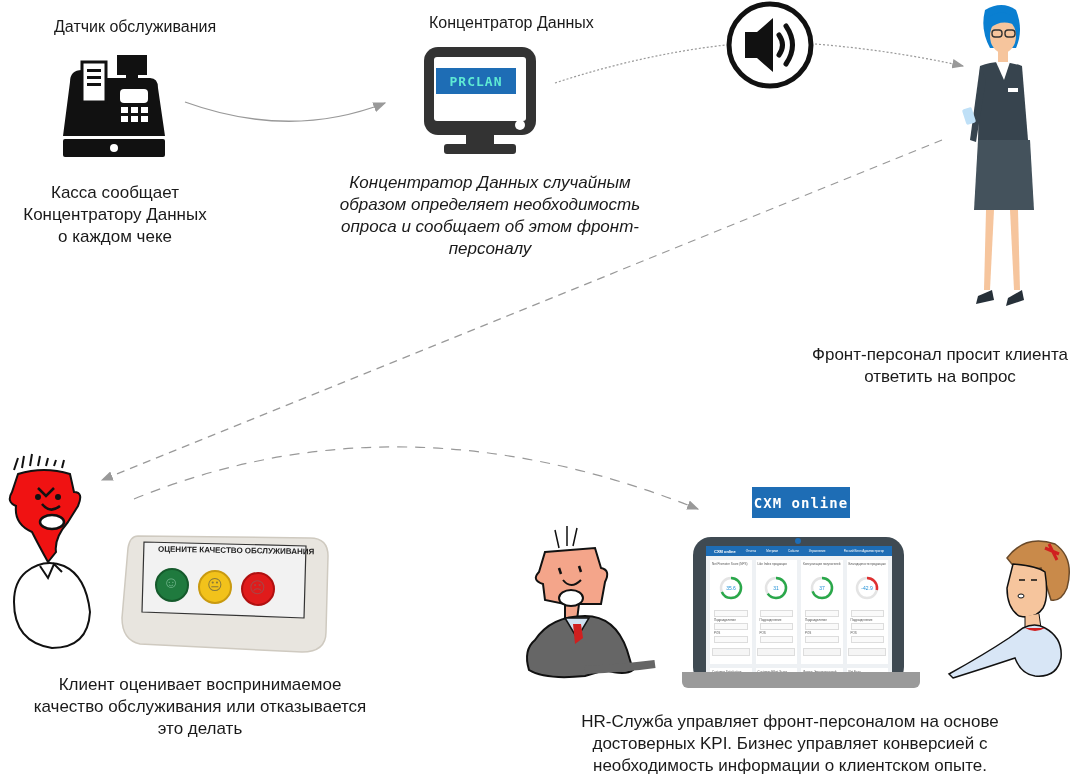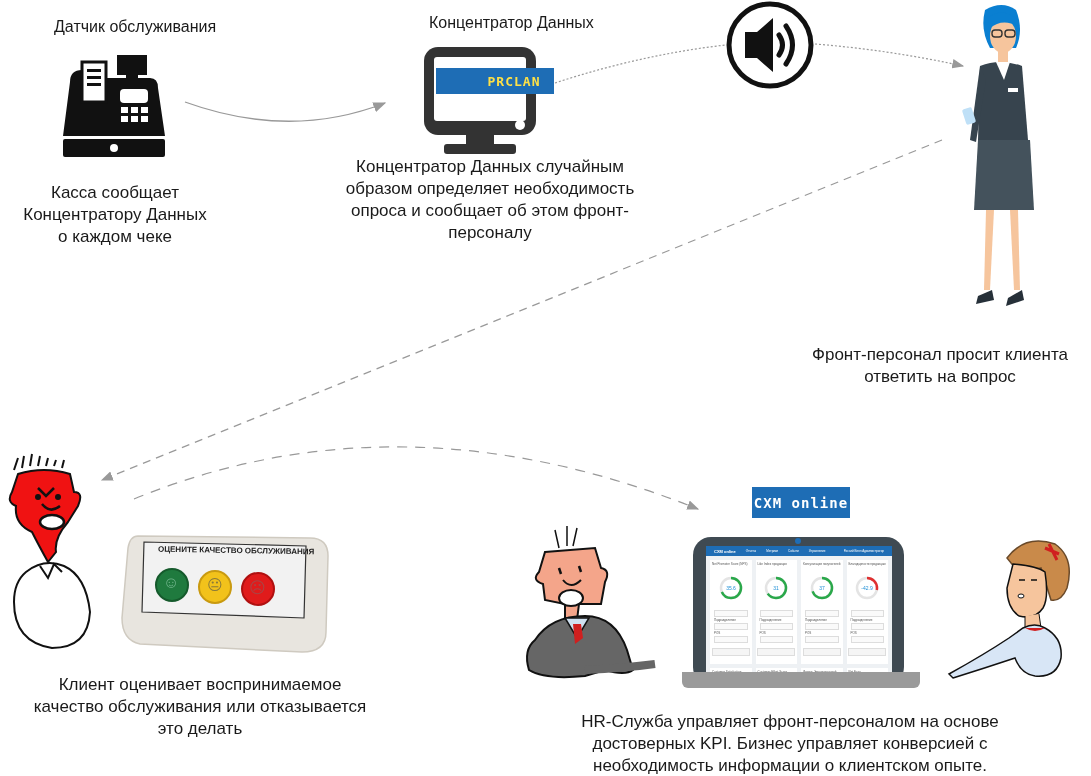--- a/index.html
+++ b/index.html
@@ -4,22 +4,22 @@
 <style>
   html, body { margin: 0; padding: 0; background: #ffffff; }
   body { width: 1091px; height: 776px; position: relative; overflow: hidden;
          font-family: "Liberation Sans", sans-serif; color: #1a1a1a; }
   .abs { position: absolute; }
   .label { font-size: 17px; text-align: center; line-height: 22px; color: #1a1a1a; white-space: pre-line; }
   .title { font-size: 16px; color: #1a1a1a; }
   svg.overlay { position: absolute; left: 0; top: 0; pointer-events: none; }
   .cxm-badge { background: #1e6db5; color: #fff; display:flex; align-items:center; justify-content:center;
                font-family: "DejaVu Sans Mono", monospace; font-weight: bold; letter-spacing: 1px; }
-  .prolan { background: #1e6db5; color: #fde047; display:flex; align-items:center; justify-content:center;
-            font-family: "DejaVu Sans Mono", monospace; font-weight: bold; font-size: 13px; letter-spacing: 1px; padding-left: 38px; }
+  .prolan { background: #1e6db5; color: #5eead4; display:flex; align-items:center; justify-content:center;
+            font-family: "DejaVu Sans Mono", monospace; font-weight: bold; font-size: 13px; letter-spacing: 1px; }
   
   .laptop-frame { background: #3f4a52; border-radius: 18px; }
   .laptop-screen { background: #eef1f4; overflow: hidden; }
   .dash-top { background: #1e6db5; height: 10px; display:flex; align-items:center; gap:10px; padding: 0 8px;
               font-size: 3px; color:#fff; }
   .dash-grid { display:grid; grid-template-columns: repeat(4, 1fr); gap: 4px; padding: 4px; }
   .card { background:#fff; height: 104px; position: relative; font-size: 3px; color:#555; padding: 2px; box-sizing: border-box; }
   .card .gauge { position:absolute; left: 50%; top: 14px; transform: translateX(-50%); }
   .card .field { position:absolute; left: 4px; right: 4px; height: 5px; border: 1px solid #ddd; background:#fafafa; }
   .card .btn { position:absolute; left: 50%; transform: translateX(-50%); width: 36px; height: 6px; border:1px solid #ddd; background:#f5f5f5; }
@@ -70,21 +70,21 @@
 <div class="abs" style="left:422px; top:45px; width:116px; height:110px;">
   <svg width="116" height="110" viewBox="0 0 116 110">
     <rect x="2" y="2" width="112" height="88" rx="14" fill="#333"></rect>
     <rect x="12" y="12" width="92" height="64" rx="3" fill="#fff"></rect>
     <rect x="44" y="88" width="28" height="14" fill="#333"></rect>
     <rect x="22" y="99" width="72" height="10" rx="3" fill="#333"></rect>
     <circle cx="98" cy="80" r="5" fill="#fff"></circle>
   </svg>
 </div>
 <div class="abs prolan" style="left:436px; top:68px; width:80px; height:26px;">PRϹLAN</div>
-<div class="abs label" style="left:320px; top:156px; width:340px;">Концентратор Данных случайным
+<div class="abs label" style="left:320px; top:172px; width:340px;font-style:italic;">Концентратор Данных случайным
 образом определяет необходимость
 опроса и сообщает об этом фронт-
 персоналу</div>
 
 <div class="abs" style="left:723px; top:0px; width:94px; height:94px;">
   <svg width="94" height="94" viewBox="0 0 94 94">
     <circle cx="47" cy="45" r="41" fill="#fff" stroke="#111" stroke-width="5"></circle>
     <path d="M22,32 L34,32 L50,18 L50,72 L34,58 L22,58 Z" fill="#111"></path>
     <path d="M56,35 Q63,45 56,55" fill="none" stroke="#111" stroke-width="5" stroke-linecap="round"></path>
     <path d="M63,26 Q76,45 63,64" fill="none" stroke="#111" stroke-width="5" stroke-linecap="round"></path>

